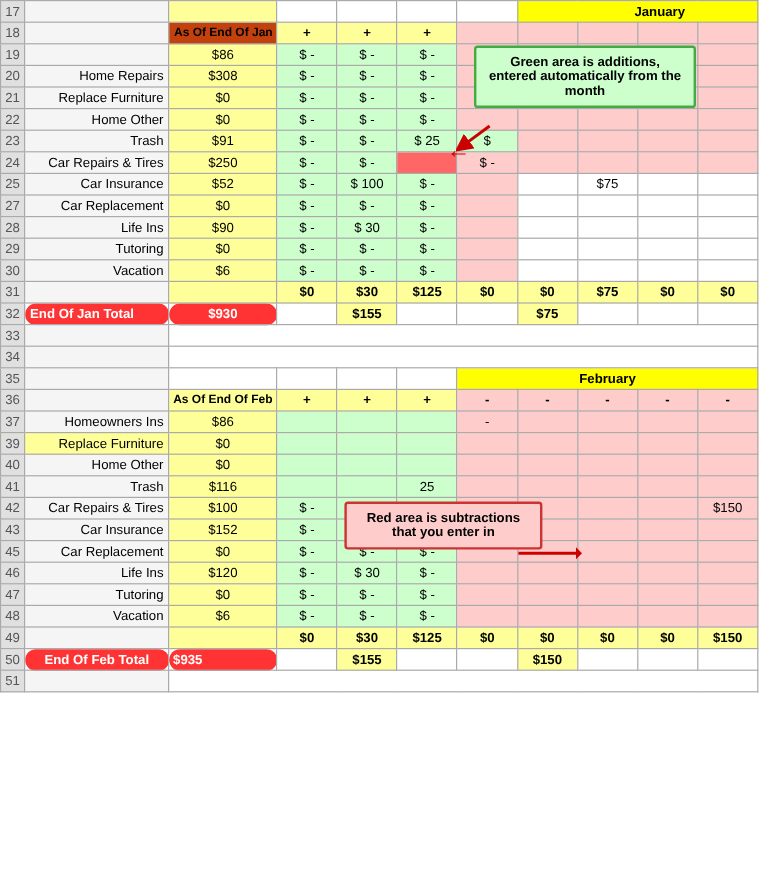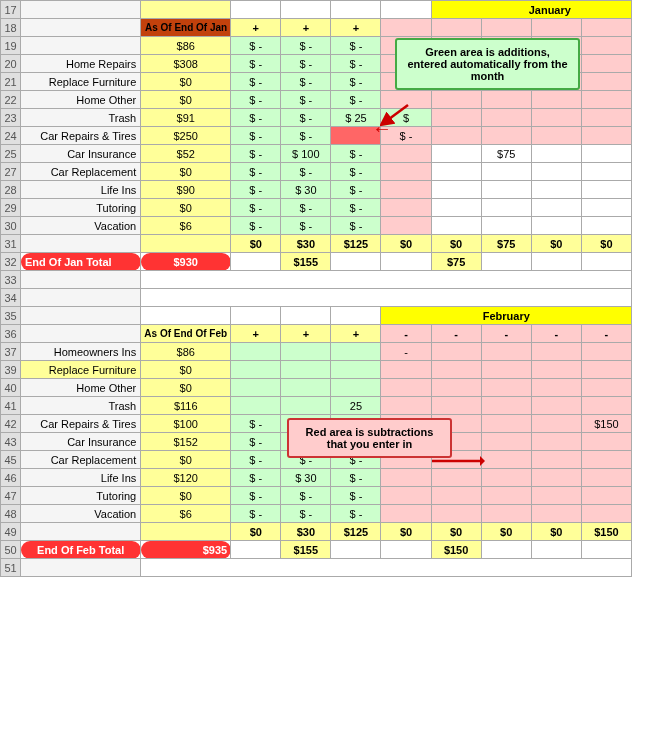--- a/index.html
+++ b/index.html
@@ -495,21 +495,21 @@
       <td style="background:#ffff99;text-align:center;font-weight:bold;">$0</td>
       <td style="background:#ffff99;text-align:center;font-weight:bold;">$0</td>
       <td style="background:#ffff99;text-align:center;font-weight:bold;">$0</td>
       <td style="background:#ffff99;text-align:center;font-weight:bold;">$0</td>
       <td style="background:#ffff99;text-align:center;font-weight:bold;">$150</td>
     </tr>
 
     <tr>
       <td class="row-num">50</td>
       <td style="background:#ff3333;color:#fff;text-align:center;font-weight:bold;border-radius:20px;padding:1px 4px;">End Of Feb Total</td>
-      <td style="background:#ff3333;color:#fff;text-align:right;font-weight:bold;border-radius:20px;margin-left:36px;">$935</td>
+      <td style="background:#ff3333;color:#fff;text-align:left;font-weight:bold;border-radius:20px;margin-left:36px;">$935</td>
       <td class="white-cell"></td>
       <td style="background:#ffff99;text-align:center;font-weight:bold;">$155</td>
       <td class="white-cell"></td>
       <td class="white-cell"></td>
       <td style="background:#ffff99;text-align:center;font-weight:bold;">$150</td>
       <td class="white-cell"></td>
       <td class="white-cell"></td>
       <td class="white-cell"></td>
     </tr>
 

